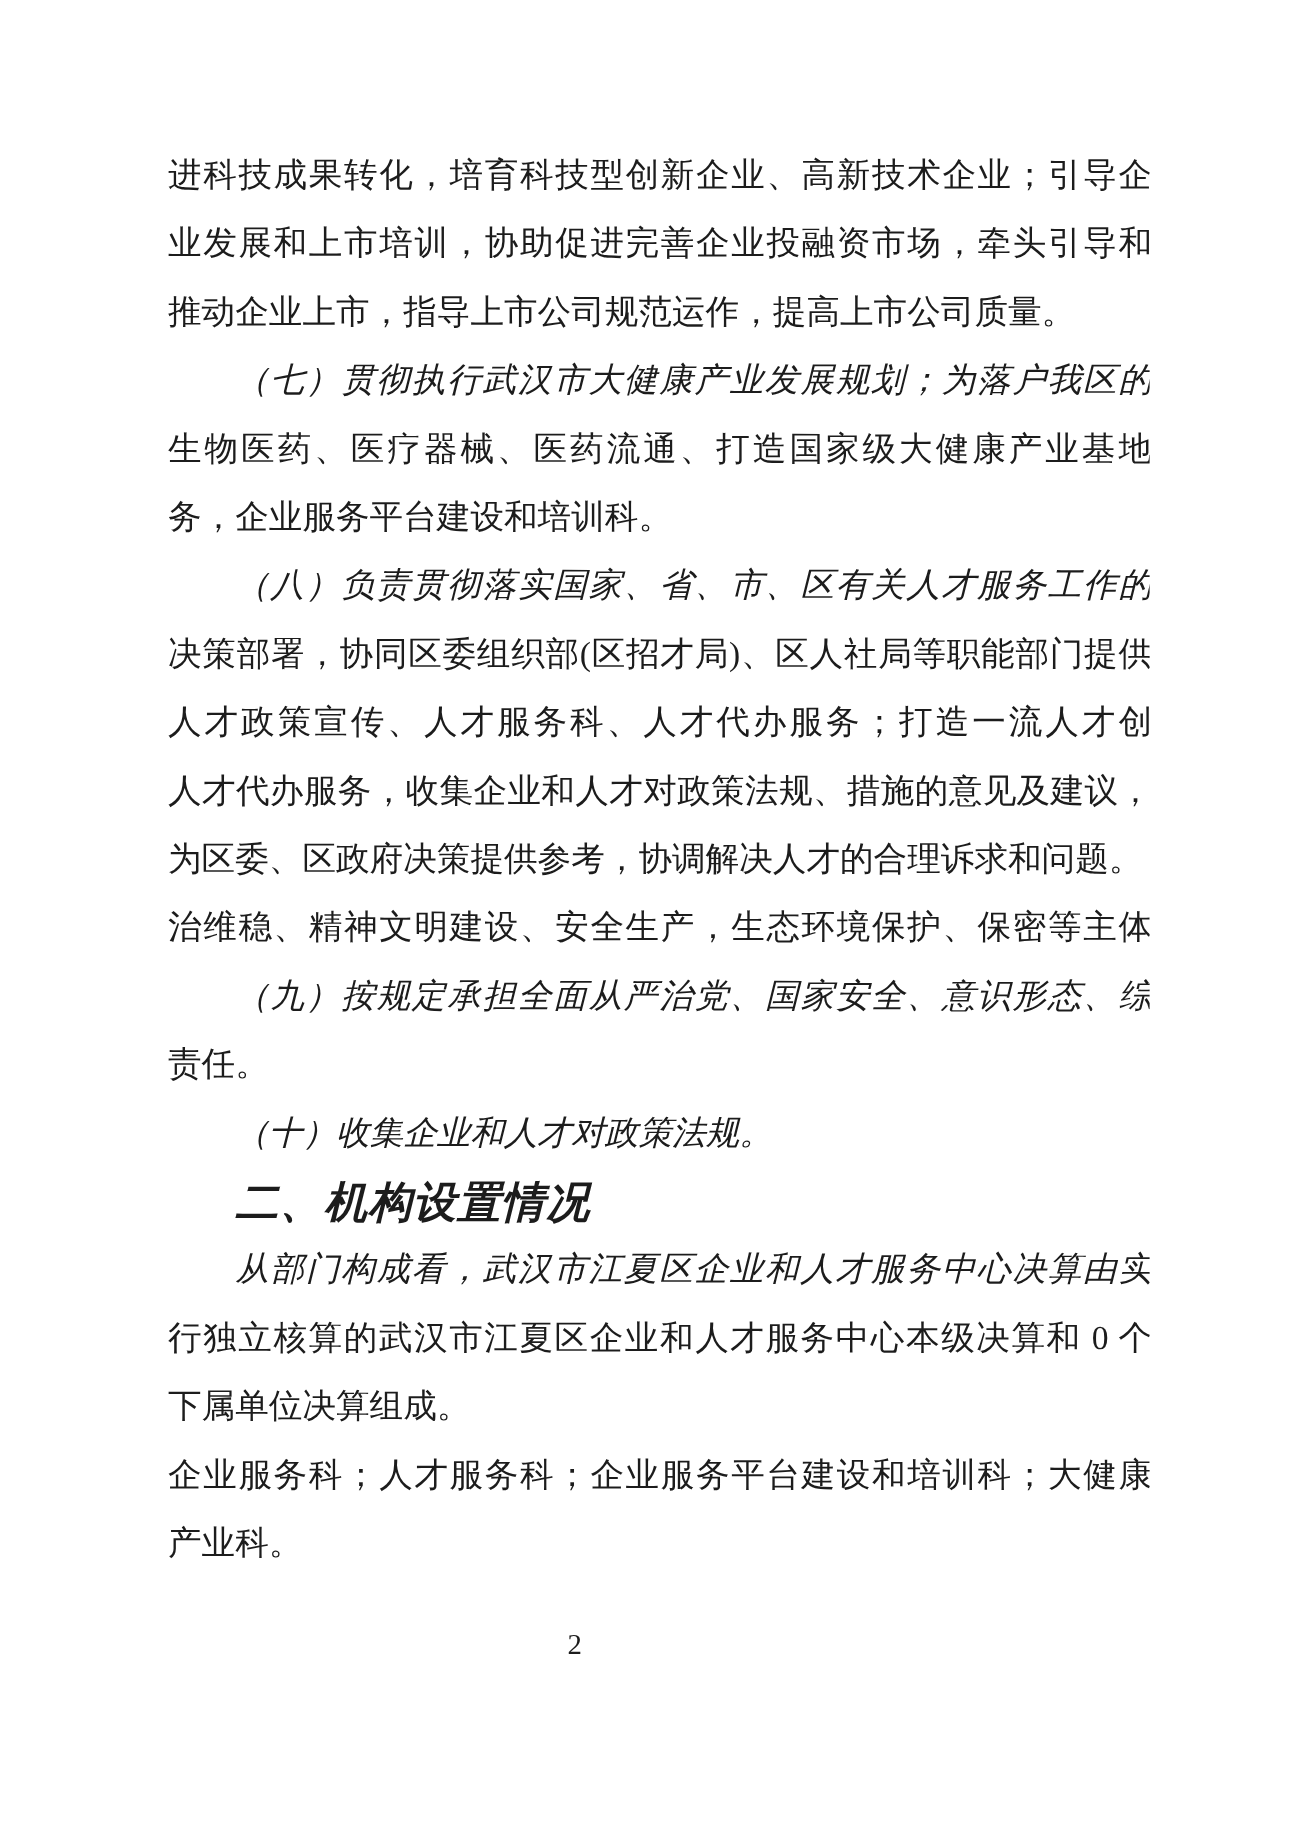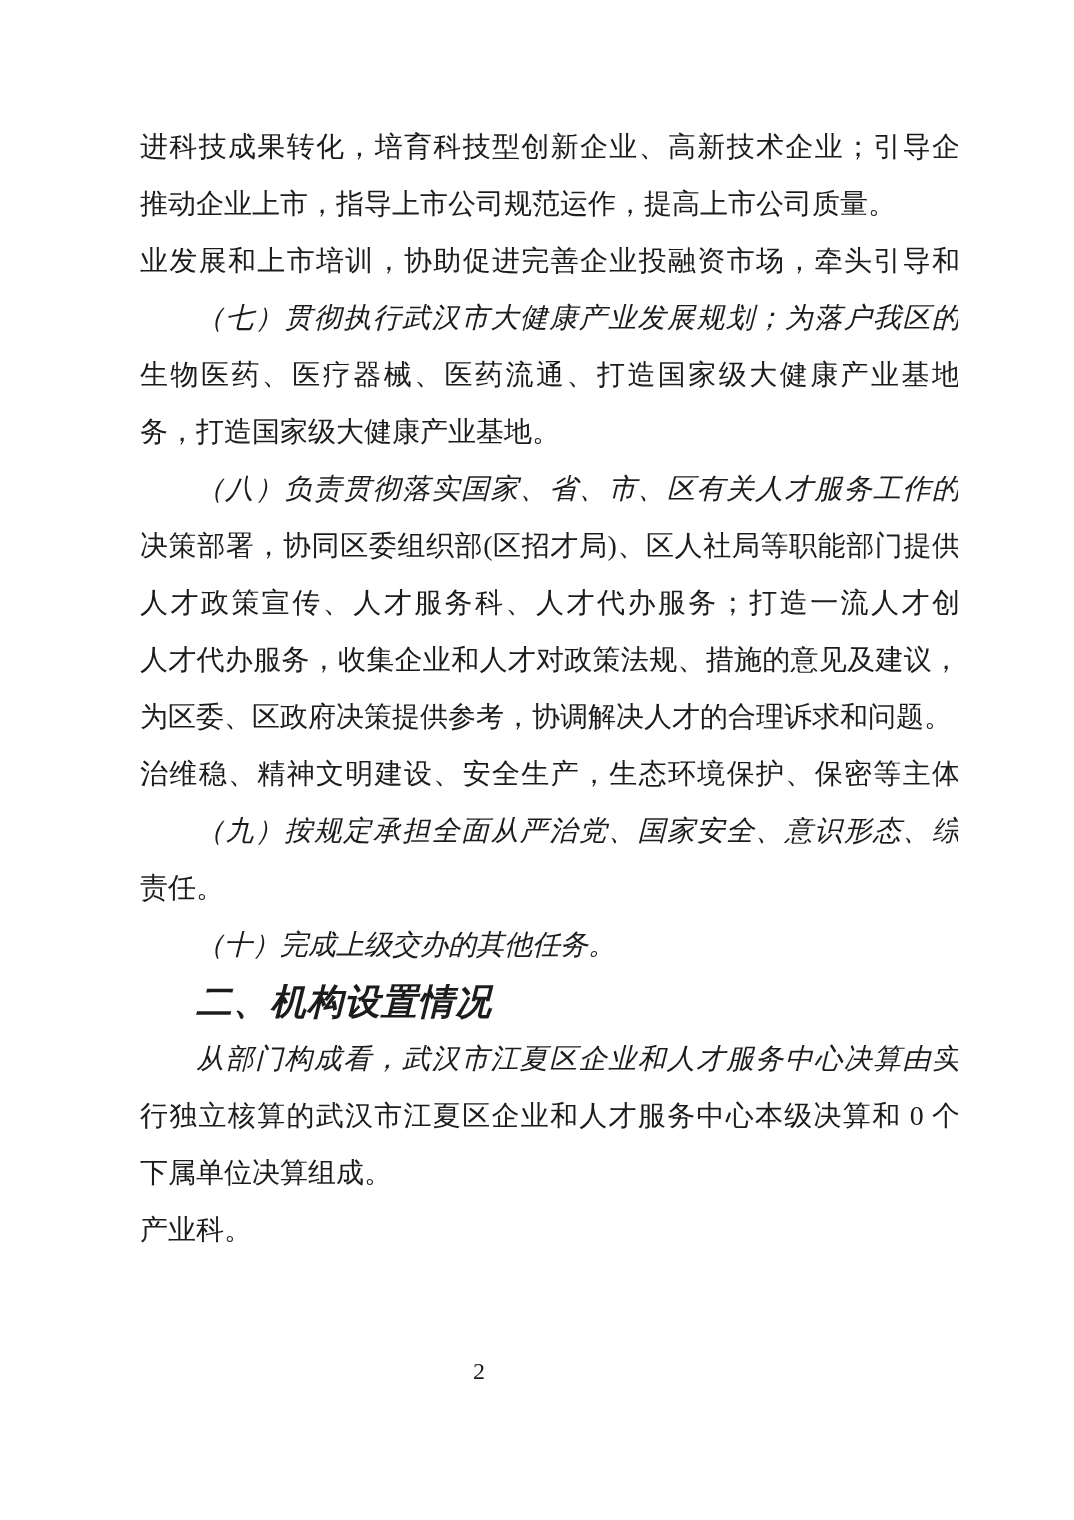--- a/index.html
+++ b/index.html
@@ -50,34 +50,35 @@
     line-height: 30px;
     color: #1c1c1c;
   }
 </style>
 </head>
 <body>
 
 <div class="page">
   <div class="doc-body" id="doc-body">
       <div class="line justify">进科技成果转化，培育科技型创新企业、高新技术企业；引导企</div>
+      <div class="line justify">业发展和上市培训，协助促进完善企业投融资市场，牵头引导和</div>
       <div class="line">推动企业上市，指导上市公司规范运作，提高上市公司质量。</div>
-      <div class="line justify">业发展和上市培训，协助促进完善企业投融资市场，牵头引导和</div>
       <div class="line justify indent">（七）贯彻执行武汉市大健康产业发展规划；为落户我区的</div>
       <div class="line justify">生物医药、医疗器械、医药流通、打造国家级大健康产业基地</div>
-      <div class="line">务，打造国家级大健康产业基地。</div>
+      <div class="line">务，企业服务平台建设和培训科。</div>
       <div class="line justify indent">（八）负责贯彻落实国家、省、市、区有关人才服务工作的</div>
       <div class="line justify">决策部署，协同区委组织部(区招才局)、区人社局等职能部门提供</div>
       <div class="line justify">人才政策宣传、人才服务科、人才代办服务；打造一流人才创</div>
       <div class="line justify">人才代办服务，收集企业和人才对政策法规、措施的意见及建议，</div>
       <div class="line">为区委、区政府决策提供参考，协调解决人才的合理诉求和问题。</div>
       <div class="line justify">治维稳、精神文明建设、安全生产，生态环境保护、保密等主体</div>
       <div class="line justify indent">（九）按规定承担全面从严治党、国家安全、意识形态、综</div>
       <div class="line">责任。</div>
-      <div class="line indent">（十）完成上级交办的其他任务。</div>
+      <div class="line indent">（十）收集企业和人才对政策法规。</div>
       <div class="line indent heading">二、机构设置情况</div>
       <div class="line justify indent">从部门构成看，武汉市江夏区企业和人才服务中心决算由实</div>
       <div class="line justify">行独立核算的武汉市江夏区企业和人才服务中心本级决算和 0 个</div>
       <div class="line">下属单位决算组成。</div>
+      <div class="line justify">企业服务科；人才服务科；企业服务平台建设和培训科；大健康</div>
       <div class="line">产业科。</div>
     </div>
   <div class="page-number">2</div>
 </div>
 
 </body></html>

